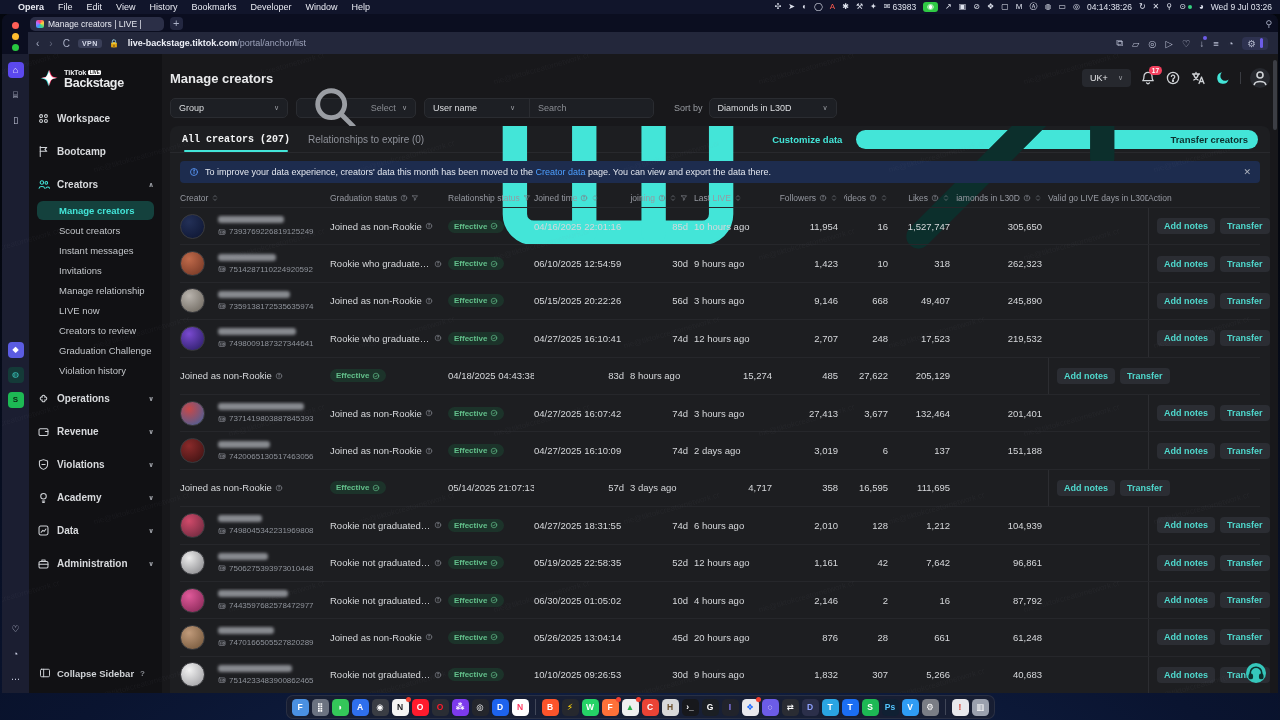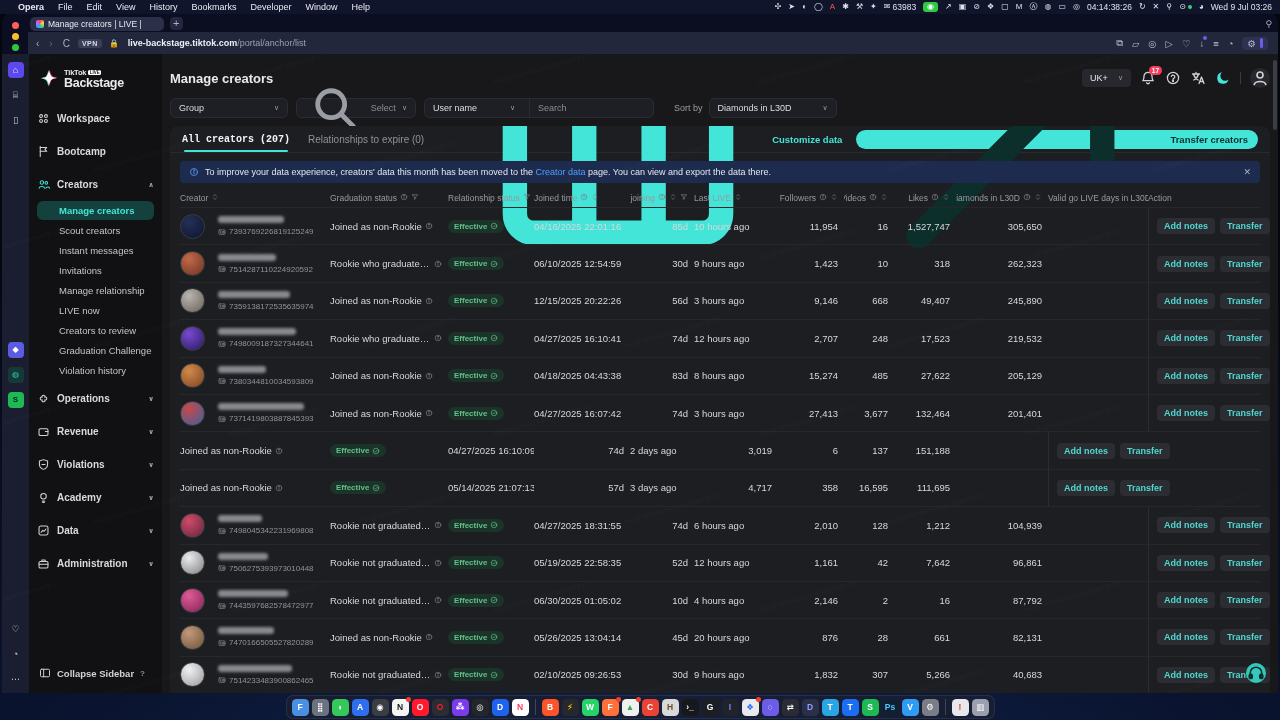--- a/index.html
+++ b/index.html
@@ -114,21 +114,21 @@
   
   .banner { margin:8px 10px 6px; background:#1d2c4e; border-radius:4px; height:22px; display:flex; align-items:center; gap:6px; padding:0 9px; font-size:9px; color:#e2e6ee; }
   .banner .iic { width:10px; height:10px; color:#5b9bff; flex:0 0 10px; }
   .banner a { color:#4d9fff; text-decoration:none; }
   .banner .x { margin-left:auto; color:#aeb3bd; font-size:9px; }
 
   
   .tablewrap { flex:1; overflow:hidden; padding:0 10px; }
   .thead, .trow { display:grid; grid-template-columns:150px 118px 86px 96px 64px 84px 66px 50px 62px 92px 100px 1fr; align-items:center; }
   .thead { height:18px; font-size:8.5px; color:#979aa2; }
-  .thead .th { display:flex; align-items:flex-start; gap:3px; padding-right:6px; white-space:nowrap; overflow:hidden; }
+  .thead .th { display:flex; align-items:center; gap:3px; padding-right:6px; white-space:nowrap; overflow:hidden; }
   .thead .th.r { justify-content:flex-end; }
   .thead svg { width:8px; height:8px; flex:0 0 8px; color:#7e828a; }
   .trow { height:37.4px; border-top:1px solid #26272b; font-size:9.5px; color:#d6d8db; }
   .td { padding-right:6px; white-space:nowrap; overflow:hidden; }
   .td.r { text-align:right; }
   .creatorcell { display:flex; align-items:center; gap:13px; }
   .cav { width:25px; height:25px; border-radius:50%; flex:0 0 25px; border:1px solid #3a3b3f; }
   .cmeta { min-width:0; }
   .nameblur { height:7px; border-radius:3px; background:#93969c; filter:blur(1.6px); opacity:.9; margin-bottom:4px; }
   .idline { display:flex; align-items:center; gap:3px; font-size:8px; color:#8f939b; }
@@ -890,21 +890,21 @@
                       <span>Effective</span>
                       <span style="width: 8px; height: 8px; display: inline-flex;">
                         <svg viewBox="0 0 16 16" style="width:100%;height:100%">
                           <g fill="none" stroke="currentColor" stroke-width="1.3" stroke-linecap="round" stroke-linejoin="round">
                             <circle cx="8" cy="8" r="5.6"></circle>
                             <path d="M5.4 8.2l1.9 1.9 3.3-4"></path>
                           </g>
                         </svg>
                       </span>
                     </span></div>
-                  <div class="td">12/15/2025 20:22:26</div>
+                  <div class="td">05/15/2025 20:22:26</div>
                   <div class="td r">56d</div>
                   <div class="td">3 hours ago</div>
                   <div class="td r">9,146</div>
                   <div class="td r">668</div>
                   <div class="td r">49,407</div>
                   <div class="td r">245,890</div>
                   <div class="td"></div>
                   <div class="actioncell">
                     <span class="abtn">Add notes</span>
                     <span class="abtn">Transfer</span>
@@ -958,37 +958,20 @@
                   <div class="td r">248</div>
                   <div class="td r">17,523</div>
                   <div class="td r">219,532</div>
                   <div class="td"></div>
                   <div class="actioncell">
                     <span class="abtn">Add notes</span>
                     <span class="abtn">Transfer</span>
                   </div>
                 </div>
                 <div class="trow">
-                  <div class="td creatorcell">
-                    <div class="cav" style="background: radial-gradient(circle at 35% 30%, rgb(208, 138, 74), rgb(124, 67, 34));"></div>
-                    <div class="cmeta">
-                      <div class="nameblur" style="width: 48px;"></div>
-                      <div class="idline">
-                        <span style="width: 8px; height: 8px; display: inline-flex; flex: 0 0 8px;">
-                          <svg viewBox="0 0 16 16" style="width:100%;height:100%">
-                            <g fill="none" stroke="currentColor" stroke-width="1.3" stroke-linecap="round" stroke-linejoin="round">
-                              <rect x="1.8" y="3.8" width="12.4" height="9" rx="1.6"></rect>
-                              <path d="M4.8 7v3.4M8 7v3.4M10.8 7h1.8v3.4h-1.8z"></path>
-                            </g>
-                          </svg>
-                        </span>
-                        <span>7380344810034593809</span>
-                      </div>
-                    </div>
-                  </div>
                   <div class="td gradcell">
                     <span style="overflow: hidden; text-overflow: ellipsis;">Joined as non-Rookie</span>
                     <span style="width: 8px; height: 8px; display: inline-flex; flex: 0 0 8px;">
                       <svg viewBox="0 0 16 16" style="width:100%;height:100%">
                         <g fill="none" stroke="currentColor" stroke-width="1.3" stroke-linecap="round" stroke-linejoin="round">
                           <circle cx="8" cy="8" r="5.6"></circle>
                           <path d="M8 7.2v3.4"></path>
                           <circle cx="8" cy="5" r=".5" fill="currentColor"></circle>
                         </g>
                       </svg>
@@ -1066,20 +1049,37 @@
                   <div class="td r">3,677</div>
                   <div class="td r">132,464</div>
                   <div class="td r">201,401</div>
                   <div class="td"></div>
                   <div class="actioncell">
                     <span class="abtn">Add notes</span>
                     <span class="abtn">Transfer</span>
                   </div>
                 </div>
                 <div class="trow">
+                  <div class="td creatorcell">
+                    <div class="cav" style="background: radial-gradient(circle at 35% 30%, rgb(138, 42, 42), rgb(56, 17, 17));"></div>
+                    <div class="cmeta">
+                      <div class="nameblur" style="width: 52px;"></div>
+                      <div class="idline">
+                        <span style="width: 8px; height: 8px; display: inline-flex; flex: 0 0 8px;">
+                          <svg viewBox="0 0 16 16" style="width:100%;height:100%">
+                            <g fill="none" stroke="currentColor" stroke-width="1.3" stroke-linecap="round" stroke-linejoin="round">
+                              <rect x="1.8" y="3.8" width="12.4" height="9" rx="1.6"></rect>
+                              <path d="M4.8 7v3.4M8 7v3.4M10.8 7h1.8v3.4h-1.8z"></path>
+                            </g>
+                          </svg>
+                        </span>
+                        <span>7420065130517463056</span>
+                      </div>
+                    </div>
+                  </div>
                   <div class="td gradcell">
                     <span style="overflow: hidden; text-overflow: ellipsis;">Joined as non-Rookie</span>
                     <span style="width: 8px; height: 8px; display: inline-flex; flex: 0 0 8px;">
                       <svg viewBox="0 0 16 16" style="width:100%;height:100%">
                         <g fill="none" stroke="currentColor" stroke-width="1.3" stroke-linecap="round" stroke-linejoin="round">
                           <circle cx="8" cy="8" r="5.6"></circle>
                           <path d="M8 7.2v3.4"></path>
                           <circle cx="8" cy="5" r=".5" fill="currentColor"></circle>
                         </g>
                       </svg>
@@ -1348,21 +1348,21 @@
                           </g>
                         </svg>
                       </span>
                     </span></div>
                   <div class="td">05/26/2025 13:04:14</div>
                   <div class="td r">45d</div>
                   <div class="td">20 hours ago</div>
                   <div class="td r">876</div>
                   <div class="td r">28</div>
                   <div class="td r">661</div>
-                  <div class="td r">82,131</div>
+                  <div class="td r">61,248</div>
                   <div class="td"></div>
                   <div class="actioncell">
                     <span class="abtn">Add notes</span>
                     <span class="abtn">Transfer</span>
                   </div>
                 </div>
                 <div class="trow">
                   <div class="td creatorcell">
                     <div class="cav" style="background: radial-gradient(circle at 35% 30%, rgb(242, 242, 242), rgb(151, 151, 155));"></div>
                     <div class="cmeta">
@@ -1396,21 +1396,21 @@
                       <span>Effective</span>
                       <span style="width: 8px; height: 8px; display: inline-flex;">
                         <svg viewBox="0 0 16 16" style="width:100%;height:100%">
                           <g fill="none" stroke="currentColor" stroke-width="1.3" stroke-linecap="round" stroke-linejoin="round">
                             <circle cx="8" cy="8" r="5.6"></circle>
                             <path d="M5.4 8.2l1.9 1.9 3.3-4"></path>
                           </g>
                         </svg>
                       </span>
                     </span></div>
-                  <div class="td">02/10/2025 09:26:53</div>
+                  <div class="td">10/10/2025 09:26:53</div>
                   <div class="td r">30d</div>
                   <div class="td">9 hours ago</div>
                   <div class="td r">1,832</div>
                   <div class="td r">307</div>
                   <div class="td r">5,266</div>
                   <div class="td r">40,683</div>
                   <div class="td"></div>
                   <div class="actioncell">
                     <span class="abtn">Add notes</span>
                     <span class="abtn">Transfer</span>

